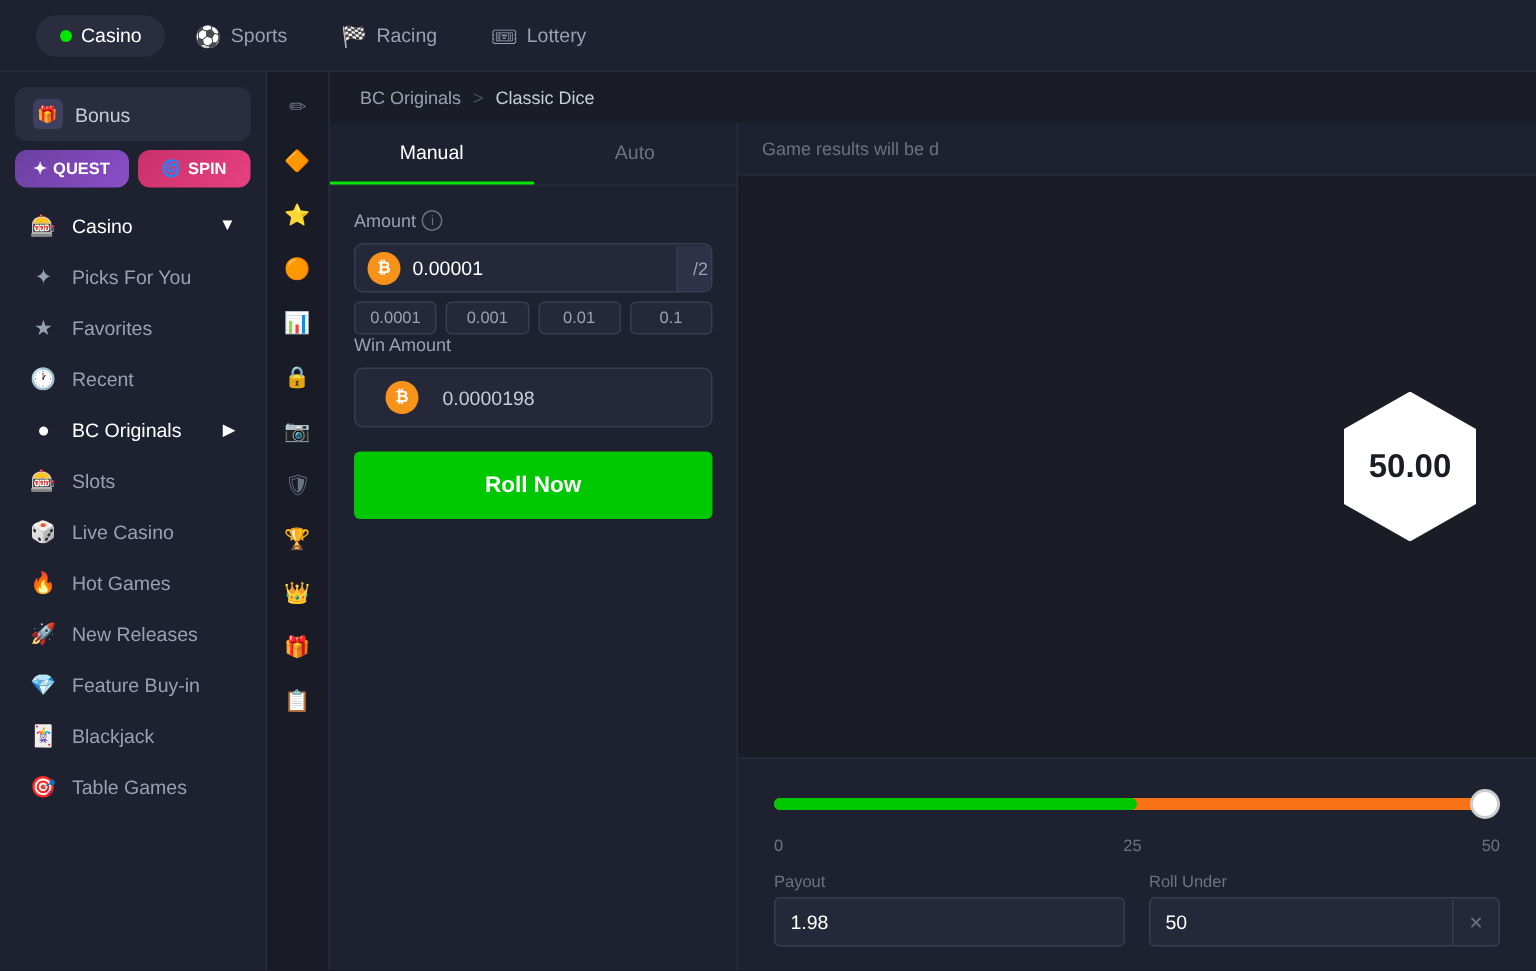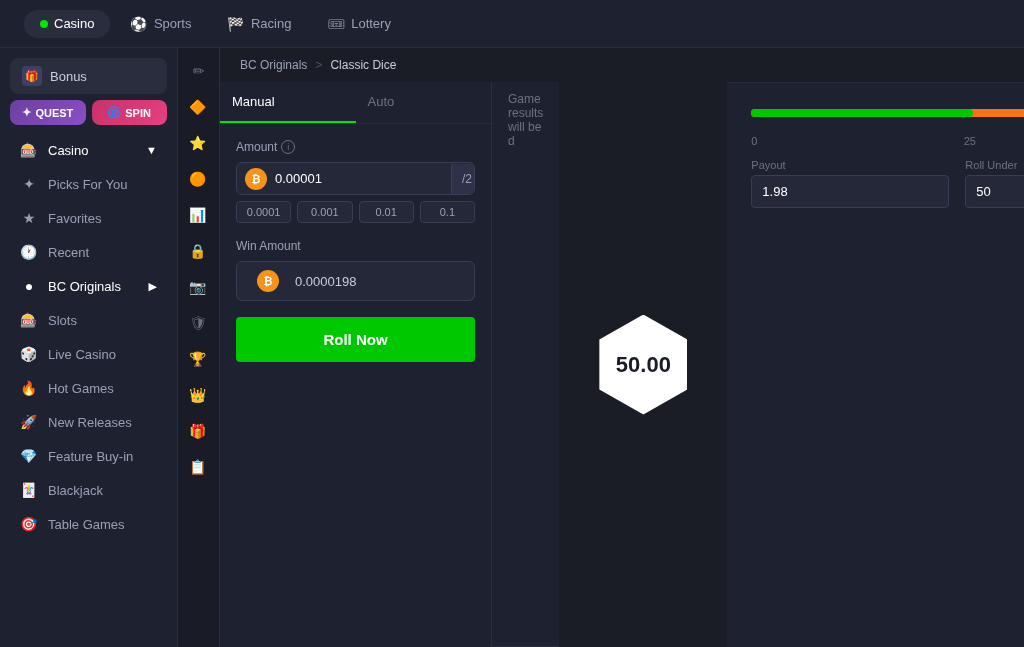--- a/index.html
+++ b/index.html
@@ -238,20 +238,21 @@
       flex-shrink: 0;
       overflow-y: auto;
     }
     .tab-bar {
       display: flex;
       border-bottom: 1px solid #2a2d3e;
     }
     .tab-btn {
       flex: 1;
       padding: 12px;
+      text-align: center;
       font-size: 13px;
       font-weight: 500;
       color: #6b7280;
       cursor: pointer;
       border-bottom: 2px solid transparent;
     }
     .tab-btn.active {
       color: #ffffff;
       border-bottom: 2px solid #00e701;
     }
@@ -311,21 +312,20 @@
       padding: 8px 10px;
       background: #2e3148;
       border-left: 1px solid #3a3d52;
       font-size: 12px;
       color: #9aa0b4;
       cursor: pointer;
     }
     .quick-amounts {
       display: flex;
       gap: 6px;
-      margin-bottom: 16px;
     }
     .quick-amt {
       flex: 1;
       padding: 4px 0;
       background: #252838;
       border: 1px solid #3a3d52;
       border-radius: 4px;
       text-align: center;
       font-size: 11px;
       color: #9aa0b4;
@@ -356,21 +356,21 @@
       color: #ffffff;
       cursor: pointer;
       text-align: center;
     }
 
     
     .game-visual {
       flex: 1;
       background: #1a1d26;
       display: flex;
-      flex-direction: row;
+      flex-direction: column;
       position: relative;
       overflow: hidden;
     }
     .game-results-bar {
       padding: 10px 16px;
       font-size: 12px;
       color: #6b7280;
       border-bottom: 1px solid #2a2d3e;
       background: #1e2130;
     }

